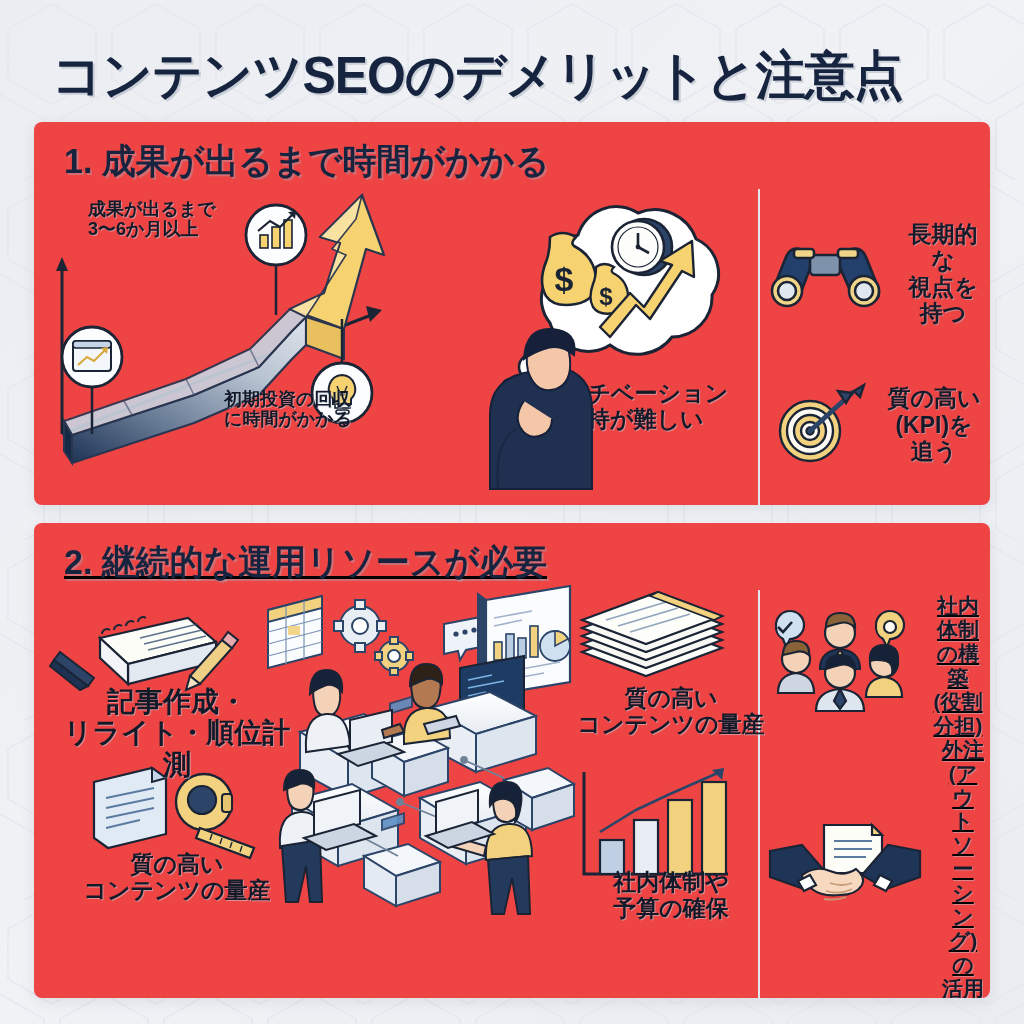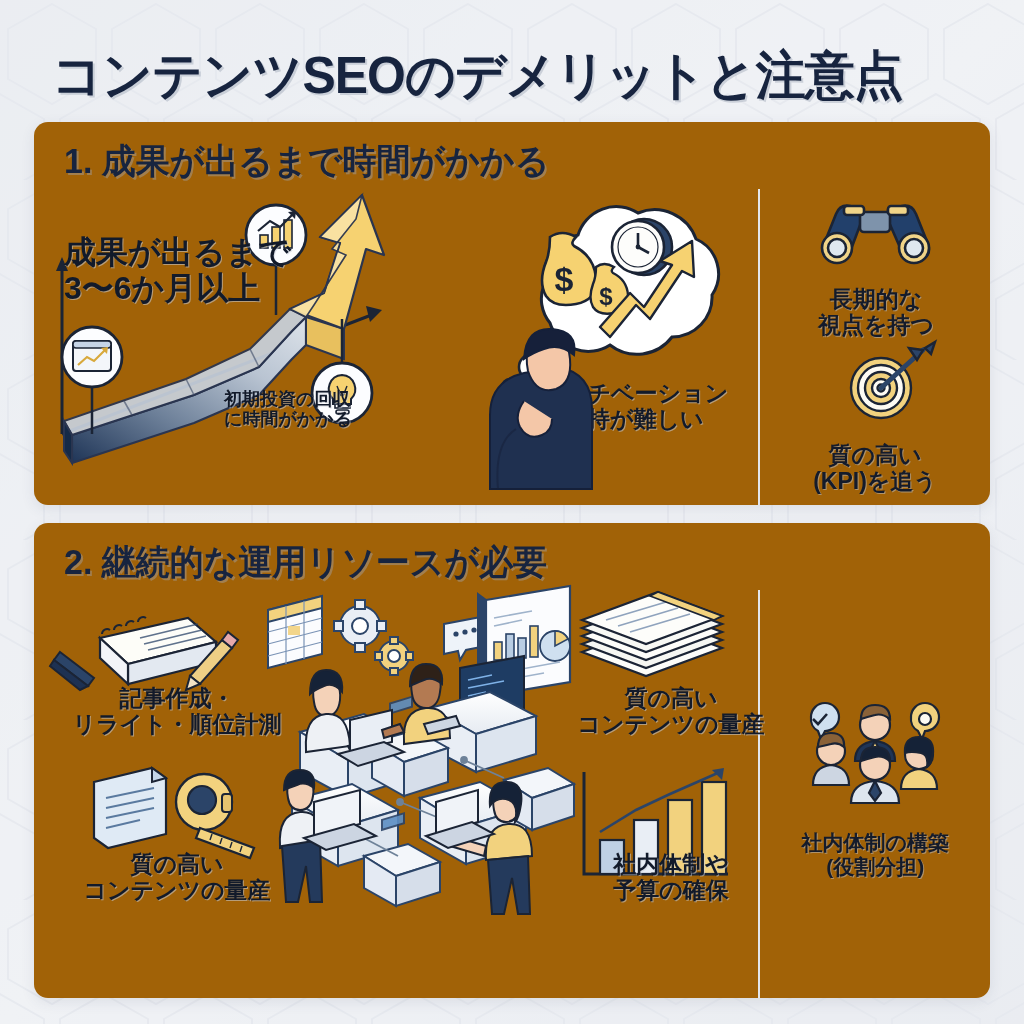--- a/index.html
+++ b/index.html
@@ -42,30 +42,30 @@
     font-weight: 700;
     color: #17243f;
     letter-spacing: -1px;
     text-shadow: 2px 2px 0 rgba(160,168,185,0.45);
     white-space: nowrap;
     transform: scaleX(0.96);
   }
 
   
   .card {
-    background: #a16207;
-    border-radius: 14px;
+    background: #ef4444;
+    border-radius: 8px;
     box-shadow: 0 4px 14px rgba(60,70,95,0.10);
     position: relative;
     overflow: hidden;
     display: flex;
     flex-direction: column;
   }
   .card.s1 { height: 400px; margin-bottom: 18px; }
-  .card.s2 { height: 496px; }
+  .card.s2 { height: 496px; text-decoration: underline; }
 
   .card-head {
     padding: 16px 0 4px 30px;
   }
   .card-head h2 {
     font-size: 35px;
     font-weight: 700;
     color: #17243f;
     text-shadow: 2px 2px 0 rgba(165,172,188,0.40);
     white-space: nowrap;
@@ -90,22 +90,22 @@
     border-left: 2px solid #e3e6ec;
     display: flex;
     flex-direction: column;
     align-items: center;
     justify-content: space-around;
     padding: 4px 6px 10px 6px;
   }
 
   .side-item {
     display: flex;
-    flex-direction: column;
-    align-items: flex-end;
+    flex-direction: row;
+    align-items: center;
     gap: 18px;
   }
   .side-label {
     font-size: 23px;
     font-weight: 700;
     color: #141b2b;
     text-align: center;
     line-height: 1.14;
     white-space: pre-line;
     text-shadow: 1px 1px 0 rgba(190,195,208,0.5);
@@ -119,33 +119,33 @@
     color: #121a2a;
     line-height: 1.12;
     white-space: pre-line;
     text-shadow: 1px 1px 0 rgba(200,205,216,0.55);
   }
 
   
   .chart-area { position: absolute; left: 10px; top: 0; width: 420px; height: 100%; }
   .person-area { position: absolute; left: 420px; top: 0; width: 330px; height: 100%; }
 
-  .cap-months { left: 30px; top: 10px; font-size: 32px; margin-top: 36px; }
+  .cap-months { left: 54px; top: 10px; font-size: 18px; }
   .cap-initial { left: 190px; top: 200px; font-size: 18px; }
   .cap-motiv   { left: 530px; top: 192px; font-size: 23px; }
 
   
   .s2-left   { position: absolute; left: 6px;   top: 0; width: 260px; height: 100%; }
   .s2-mid    { position: absolute; left: 230px; top: -6px; width: 310px; height: 100%; }
   .s2-right  { position: absolute; left: 528px; top: 0; width: 230px; height: 100%; }
 
-  .cap-s2a { left: 18px;  top: 96px;  font-size: 23px; width: 250px; text-align: center; }
+  .cap-s2a { left: 18px;  top: 96px;  font-size: 28px; width: 250px; text-align: center; }
   .cap-s2b { left: 18px;  top: 262px; font-size: 23px; width: 250px; text-align: center; }
   .cap-s2c { left: 518px; top: 96px;  font-size: 23px; width: 238px; text-align: center; }
-  .cap-s2d { left: 518px; top: 262px; font-size: 23px; width: 238px; text-align: center; }
+  .cap-s2d { left: 518px; top: 280px; font-size: 23px; width: 238px; text-align: center; }
 
   svg { display: block; overflow: visible; }
 </style>
 </head>
 <body>
 
 <svg class="bg-hex" width="1024" height="1024" viewBox="0 0 1024 1024">
   <defs>
     <pattern id="hexpat" width="104" height="180" patternUnits="userSpaceOnUse">
       <path d="M52 4 L96 29 L96 79 L52 104 L8 79 L8 29 Z" fill="none" stroke="#dfe3ea" stroke-width="2"></path>
@@ -622,16 +622,39 @@
               <circle cx="74" cy="62" r="15" fill="#f4d2b8"></circle>
               <path d="M60 58 q0 -14 14 -14 q15 0 15 14 q-8 -6 -15 -4 q-8 2 -14 4 Z" fill="#152237"></path>
               <path d="M50 100 q0 -20 24 -22 q24 2 24 22 Z" fill="#dde5ef"></path>
               <path d="M74 78 L80 90 L74 98 L68 90 Z" fill="#2b4468"></path>
             </g>
           </svg>
           <div class="side-label small">社内体制の構築
 (役割分担)</div>
         </div>
 
+        <div class="side-item">
+          <svg width="158" height="92" viewBox="0 0 158 92">
+            <g stroke="#1b2435" stroke-width="2.2">
+              <path d="M58 2 L106 2 L116 12 L116 50 L58 50 Z" fill="#fdfdf8"></path>
+              <path d="M106 2 L116 12 L106 12 Z" fill="#f2d27e"></path>
+              <g stroke="#5d7ba1" stroke-width="1.8">
+                <path d="M68 18 L106 18"></path>
+                  <path d="M68 26 L106 26"></path>
+                <path d="M68 34 L100 34"></path>
+              </g>
+              <path d="M4 28 L36 22 L62 52 L38 66 L4 54 Z" fill="#1f3557"></path>
+              <path d="M154 28 L122 22 L96 52 L120 66 L154 54 Z" fill="#1f3557"></path>
+              <path d="M36 52 q14 -10 28 -4 q14 6 26 -2 q10 8 6 16 q-6 10 -22 10 q-18 2 -28 -6 q-10 -6 -10 -14 Z" fill="#f6d9be"></path>
+              <path d="M64 60 q12 4 22 0" stroke="#c89b78" stroke-width="1.8" fill="none"></path>
+              <path d="M60 68 q14 4 26 -2" stroke="#c89b78" stroke-width="1.8" fill="none"></path>
+              <path d="M58 76 q12 2 22 -2" stroke="#c89b78" stroke-width="1.8" fill="none"></path>
+              <path d="M32 58 L44 52 L50 62 L38 68 Z" fill="#ffffff"></path>
+              <path d="M126 58 L114 52 L108 62 L120 68 Z" fill="#ffffff"></path>
+            </g>
+          </svg>
+          <div class="side-label small">外注(アウトソーシング)
+の活用</div>
+        </div>
       </div>
     </div>
   </div>
 </div>
 
 </body></html>

